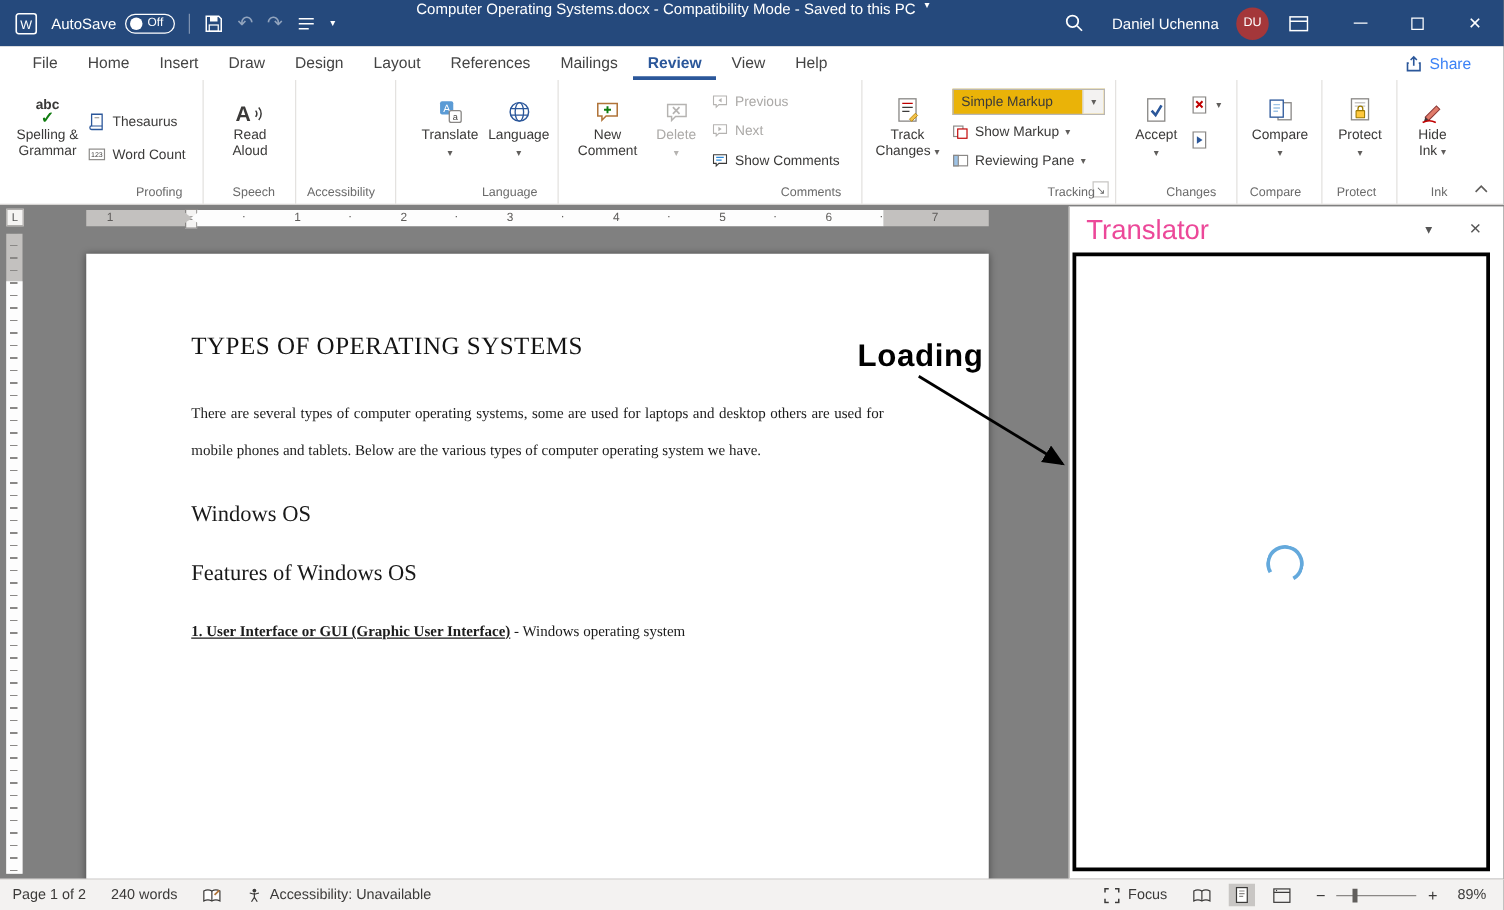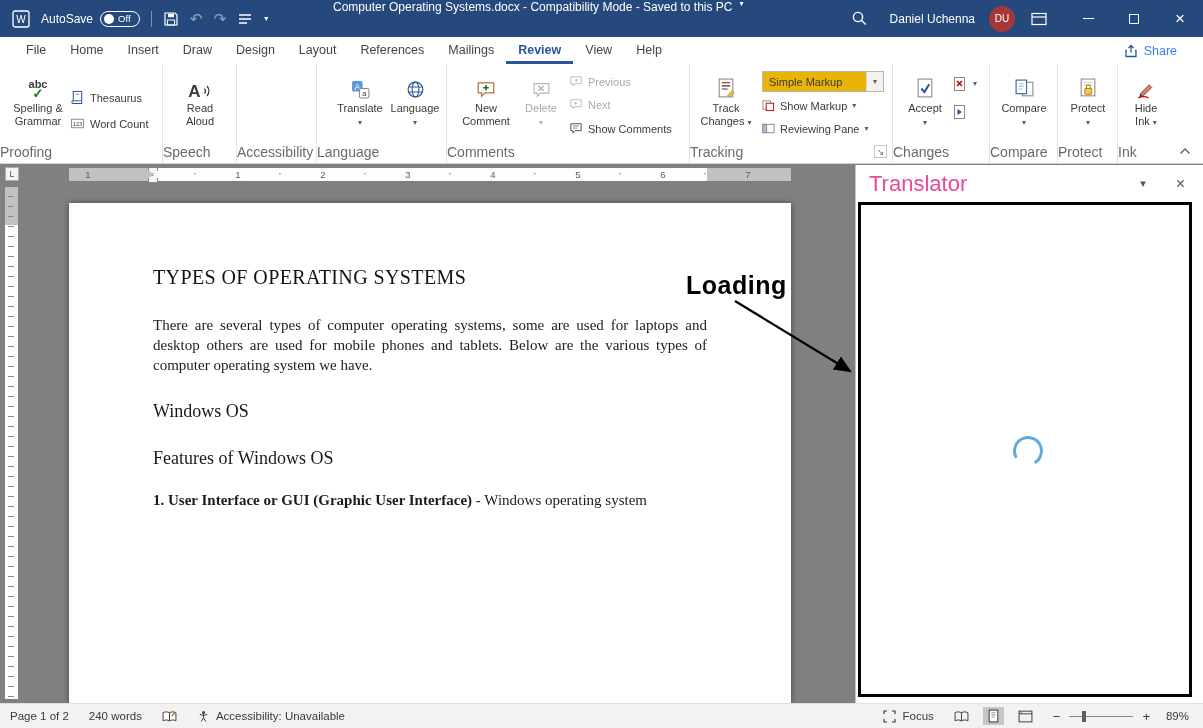--- a/index.html
+++ b/index.html
@@ -31,21 +31,21 @@
   
   .menubar{position:absolute;top:37px;left:0;right:0;height:27px;background:#fff;display:flex;align-items:center}
   .tabs{display:flex;padding-left:14px;height:27px;align-items:stretch}
   .tab{padding:6px 12px 0;font-size:12.5px;color:#444;cursor:pointer}
   .tab.active{color:#2b579a;box-shadow:inset 0 -3px 0 #2b579a;font-weight:bold}
   .share-btn{margin-left:auto;margin-right:26px;display:flex;align-items:center;gap:6px;color:#3b82f6;font-size:12.5px;cursor:pointer}
 
   
   .ribbon{position:absolute;top:64px;left:0;right:0;height:100px;background:#fff;border-bottom:1px solid #d6d4d2}
   .grp{position:absolute;top:0;height:99px;border-right:1px solid #e4e2e0}
-  .grp-label{position:absolute;bottom:3px;left:0;right:16px;text-align:left;font-size:14px;color:#6a6a6a}
+  .grp-label{position:absolute;bottom:3px;left:0;right:16px;text-align:right;font-size:10px;color:#6a6a6a}
   .rbtn-big{position:absolute;top:3px;display:flex;flex-direction:column;align-items:center;font-size:11px;line-height:13px;text-align:center;color:#3b3a39;cursor:pointer}
   .rbtn-big .ric{height:32px;display:flex;align-items:flex-end;justify-content:flex-start;margin-bottom:3px}
   .rbtn-row{position:absolute;display:flex;align-items:center;gap:5px;font-size:11px;color:#3b3a39;white-space:nowrap;cursor:pointer}
   .chev-below{display:block;text-align:center;font-size:8px;color:#605e5c;margin-top:1px}
   .disabled{color:#aba9a7 !important}
   .ic-abc{display:flex;flex-direction:column;align-items:center;line-height:10px}
   .abc-t{font-size:11px;font-weight:bold;color:#3b3a39}
   .abc-c{font-size:13px;font-weight:bold;color:#107c10}
   .ra-wrap{display:flex;align-items:center;gap:2px}
   .ra-A{font-size:17px;color:#3b3a39;font-weight:bold}
@@ -67,25 +67,25 @@
   .hr-dot{position:absolute;top:1px;font-size:10px;color:#5f5d5b;transform:translateX(-50%)}
   .indent-top{position:absolute;left:79px;top:0;width:10px;height:7px;background:#f5f4f3;border:1px solid #8a8886;clip-path:polygon(0 0,100% 0,100% 45%,50% 100%,0 45%)}
   .indent-bot{position:absolute;left:79px;top:8px;width:10px;height:8px;background:#f5f4f3;border:1px solid #8a8886;clip-path:polygon(50% 0,100% 40%,100% 100%,0 100%,0 40%)}
   .vruler{position:absolute;left:5px;top:22px;bottom:4px;width:13px;background:#c3c1bf}
   .vruler .vr-page{position:absolute;left:0;right:0;top:38px;bottom:0;background:#fdfdfd}
   .vruler::after{content:"";position:absolute;left:3px;top:0;bottom:0;width:6px;background:repeating-linear-gradient(to bottom,transparent 0 9px,#8a8886 9px 10px)}
 
   .page{position:absolute;left:69px;top:38px;width:722px;height:530px;background:#fff;box-shadow:0 0 6px rgba(0,0,0,.45)}
   .page-inner{height:100%;overflow:hidden;padding:0 84px}
   .doc-h1{margin-top:63px;font-family:"Liberation Serif",serif;font-size:20px;font-weight:normal;letter-spacing:.4px;color:#141414}
-  .doc-p{margin-top:26px;font-family:"Liberation Serif",serif;font-size:15px;line-height:20px;text-align:justify;color:#1c1c1c}
+  .doc-p{margin-top:26px;font-family:"Liberation Serif",serif;font-size:12px;line-height:30px;text-align:justify;color:#1c1c1c}
   .doc-p2{margin-top:18px}
   .doc-p3{margin-top:21px}
   .doc-h2{margin-top:26px;font-family:"Liberation Serif",serif;font-size:18px;font-weight:normal;color:#191919}
-  .lead-bold{font-weight:bold;}
+  .lead-bold{font-weight:bold;text-decoration:underline}
 
   
   .pane{position:absolute;right:0;top:0;bottom:0;width:348px;background:#fff;border-left:1px solid #c8c6c4}
   .pane-header{height:37px;display:flex;align-items:center;padding:0 18px 0 13px}
   .pane-title{font-size:22px;font-weight:normal;color:#ec4899}
   .pane-chev{margin-left:auto;font-size:11px;color:#555;cursor:pointer}
   .pane-close{margin-left:30px;font-size:16px;color:#555;cursor:pointer;line-height:1}
   .anno-box{position:absolute;left:2px;top:37px;width:334px;height:495px;border:3px solid #000;background:#fff}
   .spinner{position:absolute;left:152px;top:231px;width:30px;height:30px;border-radius:50%;border:3px solid #64a9dc;border-bottom-color:transparent;transform:rotate(15deg)}
 

